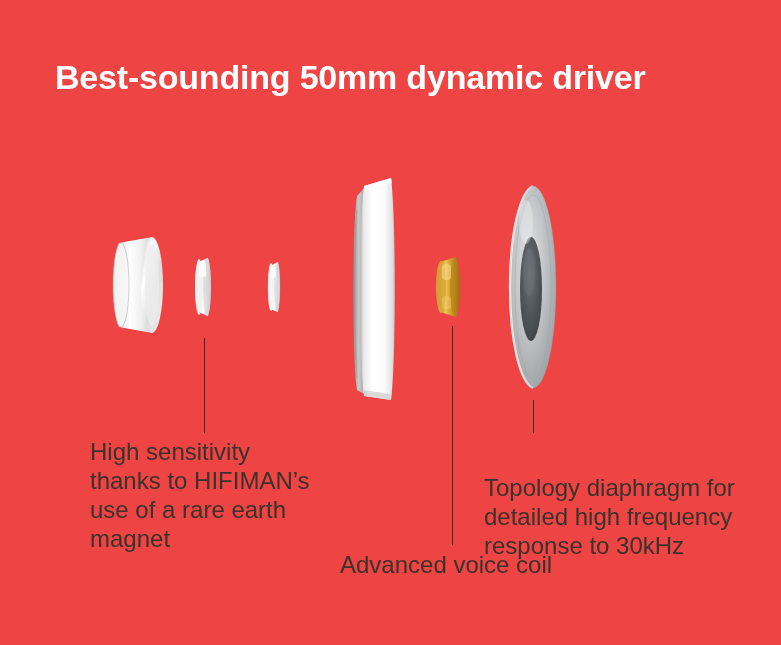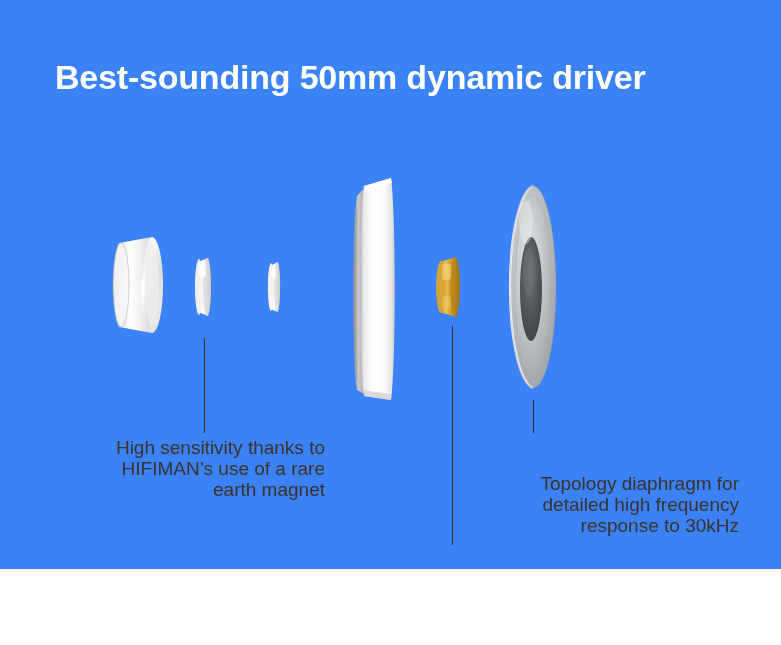--- a/index.html
+++ b/index.html
@@ -8,24 +8,23 @@
   }
   body {
     width: 781px;
     height: 645px;
     overflow: hidden;
     font-family: "Liberation Sans", sans-serif;
   }
   #stage {
     position: relative;
     width: 781px;
-    height: 569px;
-    background: #3b82f6;
+    height: 645px;
+    background: #ef4444;
     overflow: hidden;
-    text-align: right;
   }
 
   
   #title {
     position: absolute;
     left: 55px;
     top: 56px;
     font-size: 34px;
     font-weight: bold;
     color: #ffffff;
@@ -51,22 +50,22 @@
     background: #3a3028;
   }
   #leader-left   { left: 204px; top: 338px; height: 95px; }
   #leader-center { left: 452px; top: 326px; height: 219px; }
   #leader-right  { left: 533px; top: 400px; height: 33px; }
 
   
   .caption {
     position: absolute;
     color: #3b322b;
-    font-size: 19px;
-    line-height: 21px;
+    font-size: 24px;
+    line-height: 29px;
     font-weight: 400;
   }
   #caption-left   { left: 90px;  top: 437px; width: 235px; }
   #caption-right  { left: 484px; top: 437px; width: 255px; margin-top: 36px; }
   #caption-center { left: 340px; top: 550px; width: 230px; white-space: nowrap; }
 </style>
 </head>
 <body>
 
 <div id="stage">
@@ -255,14 +254,15 @@
   </svg>
 
   <div id="leader-left" class="leader"></div>
   <div id="leader-center" class="leader"></div>
   <div id="leader-right" class="leader"></div>
 
   <div id="caption-left" class="caption">High sensitivity thanks to HIFIMAN’s use of a rare earth magnet</div>
 
   <div id="caption-right" class="caption">Topology diaphragm for detailed high frequency response to 30kHz</div>
 
+  <div id="caption-center" class="caption">Advanced voice coil</div>
 
 </div>
 
 </body></html>

